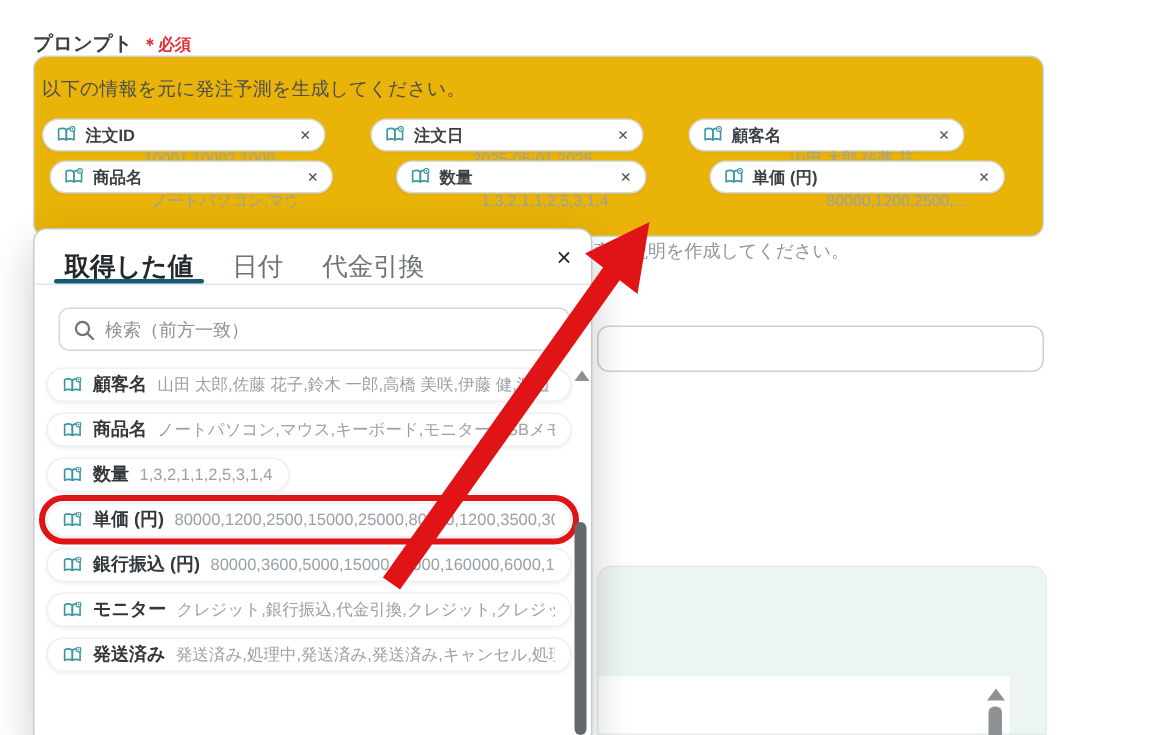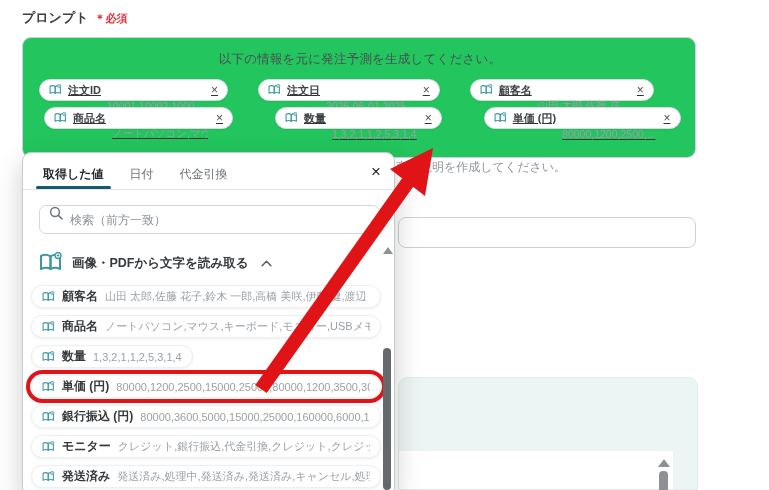--- a/index.html
+++ b/index.html
@@ -2,29 +2,29 @@
 <html><head>
 <meta charset="utf-8">
 <style>
   * { margin:0; padding:0; box-sizing:border-box; }
   html,body { width:769px; height:490px; }
   body {
     position:relative; overflow:hidden; background:#fff;
     font-family:"Liberation Sans","DejaVu Sans",sans-serif; color:#333;
   }
   
-  .page-head { position:absolute; left:22px; top:9px; font-size:13px; font-weight:bold; color:#3a3f42; }
+  .page-head { position:absolute; left:22px; top:20px; font-size:13px; font-weight:bold; color:#3a3f42; }
   .required { color:#e0303a; font-size:11px; font-weight:bold; margin-left:6px; }
   
   .prompt-box {
     position:absolute; left:22px; top:37px; width:674px; height:121px;
-    border:1px solid #ccd3d8; border-radius:9px; background:#22c55e; padding:13px 14px 0 16px;text-align:center;
+    border:1px solid #ccd3d8; border-radius:9px; background:#eab308; padding:13px 14px 0 5px;
   }
   .prompt-line { font-size:12.5px; color:#4a4f52; margin-bottom:11px; letter-spacing:.2px; }
-  .chip-rows { margin-top:2px;text-decoration:underline; }
+  .chip-rows { margin-top:2px; }
   .chip-row { display:flex; gap:30px; margin-bottom:6px; }
   .chip-row.second { margin-left:5px; gap:42px; }
   .chip {
     display:inline-flex; align-items:center; gap:6px; height:22px;
     border:1px solid #d8dbde; border-radius:12px; background:#fff;
     box-shadow:0 1px 2px rgba(0,0,0,.05); padding:0 9px; white-space:nowrap;
   }
   .chip .c-label { font-size:11px; font-weight:bold; color:#3c4145; }
   .chip .c-value { font-size:10.5px; color:#9aa1a6; max-width:96px; overflow:hidden;margin-top:32px; }
   .chip .c-close { font-size:12px; color:#4a4f52; margin-left:2px; cursor:default; }
@@ -45,27 +45,27 @@
     border-left:6px solid transparent; border-right:6px solid transparent; border-bottom:8px solid #8e9194;
   }
   .mini-scroll-thumb { position:absolute; left:260px; top:93px; width:9px; height:22px; background:#8e9194; border-radius:4px; }
   
   .popup {
     position:absolute; left:22px; top:152px; width:373px; height:345px; z-index:20;
     background:#fff; border:1px solid #c6cacd; border-radius:9px;
     box-shadow:0 10px 28px rgba(0,0,0,.20); overflow:hidden;
   }
   .tabs { display:flex; gap:26px; padding:13px 0 0 20px; border-bottom:1px solid #e2e5e7; height:37px; position:relative; }
-  .tab { font-size:12px; color:#6c7276; cursor:default; position:relative; padding-bottom:10px; }
+  .tab { font-size:17px; color:#6c7276; cursor:default; position:relative; padding-bottom:10px; }
   .tab.active { color:#24282b; font-weight:bold; }
   .tab.active::after { content:""; position:absolute; left:-7px; right:-7px; bottom:0; height:3px; background:#17596f; border-radius:2px; }
   .popup-close { position:absolute; right:13px; top:10px; font-size:17px; color:#24282b; line-height:1; cursor:default; }
   .search-box {
     margin:15px 14px 0 16px; height:29px; border:1px solid #d3d7d9; border-radius:7px;
-    display:flex; gap:7px; padding:0 9px; background:#fff;
+    display:flex; align-items:center; gap:7px; padding:0 9px; background:#fff;
   }
   .search-box input { border:none; outline:none; flex:1; font-size:12px; color:#40464a; font-family:inherit; background:transparent; }
   .search-box input::placeholder { color:#8b9195; }
   .section-head { display:flex; align-items:center; gap:9px; margin:18px 0 0 16px; }
   .section-head .big-book { width:24px; height:22px; }
   .section-title { font-size:12.5px; font-weight:bold; color:#35393c; }
   .collapse-icon { width:11px; height:7px; margin-left:4px; }
   .value-list { display:flex; flex-direction:column; gap:7px; margin:11px 0 0 8px; }
   .value-item {
     display:inline-flex; align-items:center; gap:7px; height:23px; width:fit-content; max-width:350px;
@@ -185,29 +185,20 @@
   <div class="popup-close">×</div>
 
   <div class="search-box">
     <svg width="14" height="14" viewBox="0 0 14 14">
       <circle cx="6" cy="6" r="4.4" fill="none" stroke="#6e7478" stroke-width="1.5"></circle>
       <line x1="9.4" y1="9.4" x2="13" y2="13" stroke="#6e7478" stroke-width="1.5" stroke-linecap="round"></line>
     </svg>
     <input type="text" readonly="" placeholder="検索（前方一致）" style="">
   </div>
 
-  <div class="section-head">
-    <svg class="big-book">
-        <use href="#icon-book"></use>
-      </svg>
-    <span class="section-title">画像・PDFから文字を読み取る</span>
-    <svg class="collapse-icon" viewBox="0 0 12 8">
-      <polyline points="1,6.5 6,1.5 11,6.5" fill="none" stroke="#5a5f63" stroke-width="1.8" stroke-linecap="round" stroke-linejoin="round"></polyline>
-    </svg>
-  </div>
 
   <div class="value-list">
 
   <div class="value-item">
         <svg class="book-icon">
           <use href="#icon-book"></use>
         </svg>
         <span class="v-label">顧客名</span>
         <span class="v-value">山田 太郎,佐藤 花子,鈴木 一郎,高橋 美咲,伊藤 健,渡辺 さくら...</span>
       </div>

